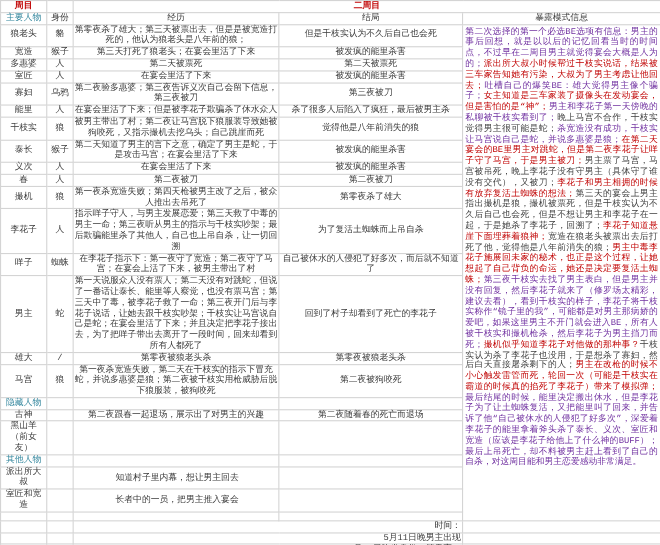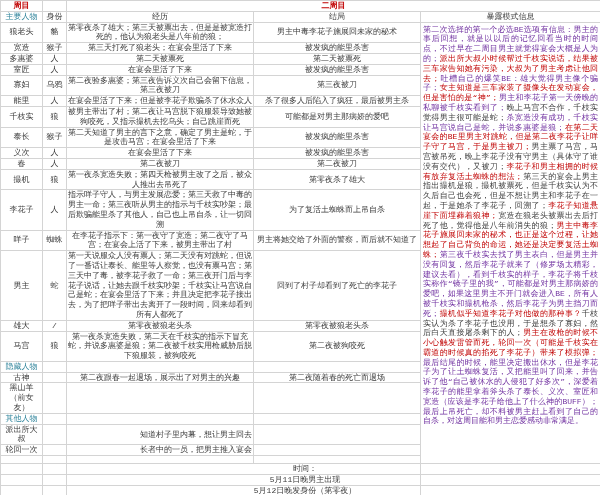--- a/index.html
+++ b/index.html
@@ -4,22 +4,22 @@
 <style>
   html,body{margin:0;padding:0;background:#ffffff;}
   .sheet{width:600px;min-height:495px;background:#ffffff;overflow:hidden;}
   table{border-collapse:collapse;table-layout:fixed;width:600px;
         font-family:Liberation Mono, monospace;
         font-size:8px;color:#3a3a3a;border-radius:19px;}
   td{border:1px solid #d4d4d4;padding:0 1px;text-align:center;
      vertical-align:middle;line-height:9.8px;word-break:break-all;}
   td.red{color:#c00000;font-weight:bold;}
   td.teal{color:#31859c;}
-  td.left{text-align:right;padding-left:3px;}
-  td.time{text-align:center;padding-left:124px;}
+  td.left{text-align:center;padding-left:3px;}
+  td.time{text-align:right;padding-left:124px;}
   td.expose{vertical-align:top;text-align:justify;padding:2px 2px;}
   .empty-row td{height:7px;}
 </style>
 </head>
 <body>
 
 <div class="sheet">
   <table>
     <colgroup>
       <col style="width:42px">
@@ -39,21 +39,21 @@
         <td>身份</td>
         <td>经历</td>
         <td>结局</td>
         <td>暴露模式信息</td>
       </tr>
 
     <tr>
           <td>狼老头</td>
           <td>貉</td>
           <td>第零夜杀了雄大；第三天被票出去，但是是被宽造打死的，他认为狼老头是八年前的狼；</td>
-          <td>男主中毒李花子施展回未家的秘术</td>
+          <td>但是千枝实认为不久后自己也会死</td>
           <td class="expose" rowspan="23"><span style="color: rgb(112, 48, 160);">第二次选择的第一个必选BE选项有信息：男主的事后回想，就是以以后的记忆回看当时的时间点，不过早在二周目男主就觉得宴会大概是人为的；</span><span style="color: rgb(192, 0, 0);">派出所大叔小时候帮过千枝实说话，结果被三车家告知她有污染，大叔为了男主考虑让他回去；</span><span style="color: rgb(112, 48, 160);">吐槽自己的爆笑BE：雄大觉得男主像个骗子；</span><span style="color: rgb(192, 0, 0);">女主知道是三车家装了摄像头在发动宴会，但是害怕的是“神”；</span><span style="color: rgb(112, 48, 160);">男主和李花子第一天傍晚的私聊被千枝实看到了；</span><span style="color: rgb(64, 64, 64);">晚上马宫不合作，千枝实觉得男主很可能是蛇；</span><span style="color: rgb(112, 48, 160);">杀宽造没有成功，千枝实让马宫说自己是蛇，并说多惠婆是狼；</span><span style="color: rgb(192, 0, 0);">在第二天宴会的BE里男主对跳蛇，但是第二夜李花子让咩子守了马宫，于是男主被刀；</span><span style="color: rgb(64, 64, 64);">男主票了马宫，马宫被吊死，晚上李花子没有守男主（具体守了谁没有交代），又被刀；</span><span style="color: rgb(192, 0, 0);">李花子和男主相拥的时候有放弃复活土蜘蛛的想法；</span><span style="color: rgb(64, 64, 64);">第三天的宴会上男主指出撮机是狼，撮机被票死，但是千枝实认为不久后自己也会死，但是不想让男主和李花子在一起，于是她杀了李花子，回溯了；</span><span style="color: rgb(192, 0, 0);">李花子知道悬崖下面埋葬着狼神；</span><span style="color: rgb(64, 64, 64);">宽造在狼老头被票出去后打死了他，觉得他是八年前消失的狼；</span><span style="color: rgb(192, 0, 0);">男主中毒李花子施展回未家的秘术，也正是这个过程，让她想起了自己背负的命运，她还是决定要复活土蜘蛛；</span><span style="color: rgb(112, 48, 160);">第三夜千枝实去找了男主表白，但是男主并没有回复，然后李花子就来了（修罗场太精彩，建议去看），看到千枝实的样子，李花子将千枝实称作“镜子里的我”，可能都是对男主那病娇的爱吧，如果这里男主不开门就会进入BE，所有人被千枝实和撮机枪杀，然后李花子为男主挡刀而死；</span><span style="color: rgb(192, 0, 0);">撮机似乎知道李花子对他做的那种事？</span><span style="color: rgb(64, 64, 64);">千枝实认为杀了李花子也没用，于是想杀了寡妇，然后白天直接屠杀剩下的人；</span><span style="color: rgb(192, 0, 0);">男主在改枪的时候不小心触发雷管而死，轮回一次（可能是千枝实在霸道的时候真的掐死了李花子）带来了模拟弹；</span><span style="color: rgb(112, 48, 160);">最后结尾的时候，能里决定搬出休水，但是李花子为了让土蜘蛛复活，又把能里叫了回来，并告诉了他“自己被休水的人侵犯了好多次”，深爱着李花子的能里拿着斧头杀了泰长、义次、室匠和宽造（应该是李花子给他上了什么神的BUFF）；</span><span style="color: rgb(112, 48, 160);">最后上吊死亡，却不料被男主赶上看到了自己的自杀，对这周目能和男主恋爱感动非常满足。</span></td>
         </tr>
         <tr>
           <td>宽造</td>
           <td>猴子</td>
           <td>第三天打死了狼老头；在宴会里活了下来</td>
           <td>被发疯的能里杀害</td>
         </tr>
         <tr>
           <td>多惠婆</td>
@@ -76,21 +76,21 @@
         <tr>
           <td>能里</td>
           <td>人</td>
           <td>在宴会里活了下来；但是被李花子欺骗杀了休水众人</td>
           <td>杀了很多人后陷入了疯狂，最后被男主杀</td>
         </tr>
         <tr>
           <td>千枝实</td>
           <td>狼</td>
           <td>被男主带出了村；第二夜让马宫脱下狼服装导致她被狗咬死，又指示撮机去挖乌头；自己跳崖而死</td>
-          <td>可能都是对男主那病娇的爱吧</td>
+          <td>觉得他是八年前消失的狼</td>
         </tr>
         <tr>
           <td>泰长</td>
           <td>猴子</td>
           <td>第二天知道了男主的言下之意，确定了男主是蛇，于是攻击马宫；在宴会里活了下来</td>
           <td>被发疯的能里杀害</td>
         </tr>
         <tr>
           <td>义次</td>
           <td>人</td>
@@ -112,21 +112,21 @@
         <tr>
           <td>李花子</td>
           <td>人</td>
           <td>指示咩子守人，与男主发展恋爱；第三天救了中毒的男主一命；第三夜听从男主的指示与千枝实吵架；最后欺骗能里杀了其他人，自己也上吊自杀，让一切回溯</td>
           <td>为了复活土蜘蛛而上吊自杀</td>
         </tr>
         <tr>
           <td>咩子</td>
           <td>蜘蛛</td>
           <td>在李花子指示下：第一夜守了宽造；第二夜守了马宫；在宴会上活了下来，被男主带出了村</td>
-          <td>男主将她交给了外面的警察，而后就不知道了</td>
+          <td>自己被休水的人侵犯了好多次，而后就不知道了</td>
         </tr>
         <tr>
           <td>男主</td>
           <td>蛇</td>
           <td>第一天说服众人没有票人；第二天没有对跳蛇，但说了一番话让泰长、能里等人察觉，也没有票马宫；第三天中了毒，被李花子救了一命；第三夜开门后与李花子说话，让她去跟千枝实吵架；千枝实让马宫说自己是蛇；在宴会里活了下来；并且决定把李花子接出去，为了把咩子带出去离开了一段时间，回来却看到所有人都死了</td>
           <td>回到了村子却看到了死亡的李花子</td>
         </tr>
         <tr>
           <td>雄大</td>
           <td>/</td>
@@ -163,21 +163,21 @@
           <td></td>
           <td></td>
         </tr>
         <tr>
           <td>派出所大叔</td>
           <td></td>
           <td class="left">知道村子里内幕，想让男主回去</td>
           <td></td>
         </tr>
         <tr>
-          <td>轮回一次</td>
+          <td>室匠和宽造</td>
           <td></td>
           <td class="left">长者中的一员，把男主推入宴会</td>
           <td></td>
         </tr>
         <tr class="empty-row">
           <td></td>
           <td></td>
           <td></td>
           <td></td>
         </tr>

